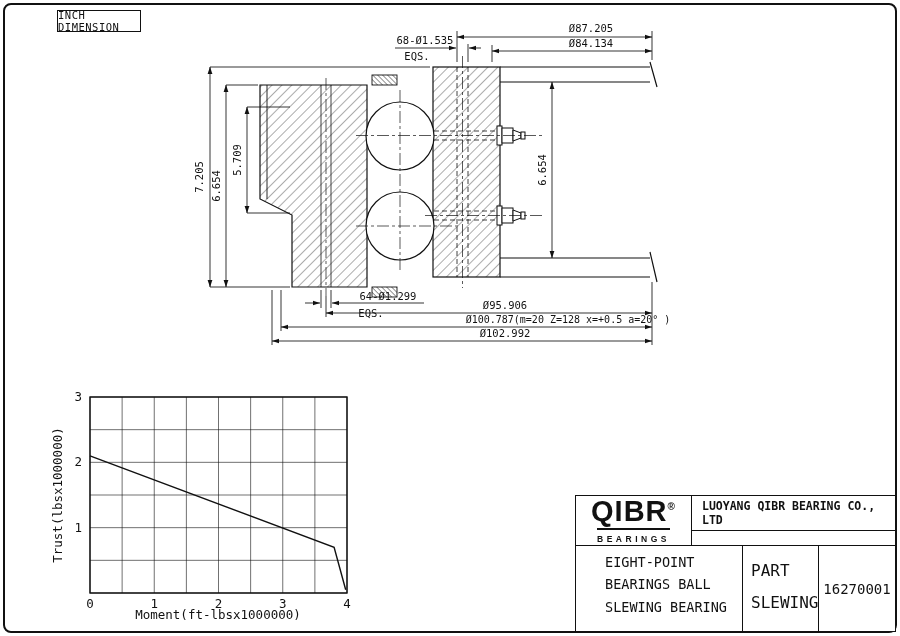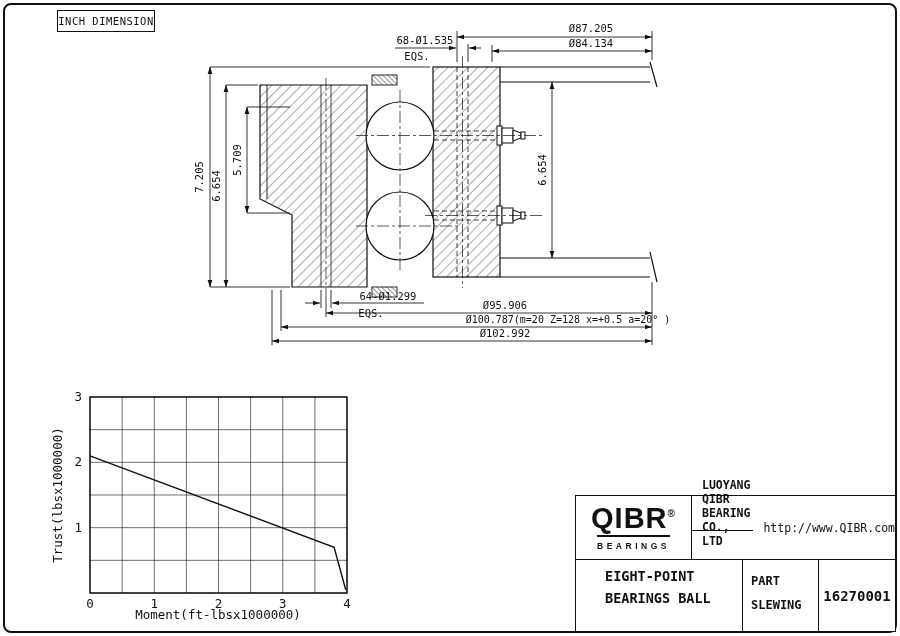--- a/index.html
+++ b/index.html
@@ -1,38 +1,38 @@
 <!DOCTYPE html>
 <html><head>
 <meta charset="utf-8">
 <style>
   *{margin:0;padding:0;box-sizing:border-box;}
   html,body{width:900px;height:636px;background:#fff;}
   body{font-family:"DejaVu Sans Mono",monospace;color:#111;}
   #stage{position:relative;width:900px;height:636px;background:#fff;overflow:hidden;}
   .abs{position:absolute;}
   .frame{left:3px;top:3px;width:894px;height:630px;border:2px solid #111;border-radius:8px;}
-  .inchbox{left:57px;top:10px;width:98px;height:22px;border:1.3px solid #111;display:flex;align-items:center;justify-content:center;font-size:10.5px;letter-spacing:0.5px;background:#fff;}
+  .inchbox{left:57px;top:10px;width:84px;height:22px;border:1.3px solid #111;display:flex;align-items:center;justify-content:center;font-size:10.5px;letter-spacing:0.5px;background:#fff;}
   svg text{fill:#111;font-family:"DejaVu Sans Mono",monospace;}
   .dimtext{font-size:10.5px;}
   .dimtext-sm{font-size:10px;}
   .ticktext{font-size:12.5px;}
   
   .titleblock{left:575px;top:495px;width:321px;height:137px;border:1.6px solid #111;display:flex;flex-direction:column;background:#fff;}
   .tb-top{display:flex;height:64px;border-bottom:1.6px solid #111;}
   .tb-logo{width:116px;border-right:1.6px solid #111;display:flex;flex-direction:column;align-items:center;justify-content:center;}
   .logo-main{font-family:"Liberation Sans",sans-serif;font-weight:800;font-size:29px;line-height:1;letter-spacing:1px;}
   .reg{font-size:10px;vertical-align:super;font-weight:700;}
   .logo-sub{font-family:"Liberation Sans",sans-serif;font-size:8.5px;letter-spacing:3.5px;font-weight:700;border-top:2px solid #111;margin-top:2px;padding-top:4px;}
-  .tb-info{flex:1;display:flex;flex-direction:row;}
+  .tb-info{flex:1;display:flex;flex-direction:column;}
   .tb-company{height:35px;border-bottom:1.2px solid #111;display:flex;align-items:center;padding-left:10px;font-weight:bold;font-size:11.5px;}
   .tb-website{flex:1;display:flex;align-items:center;padding-left:10px;font-size:11.5px;}
-  .tb-bottom{flex:1;display:flex;font-weight:bold;}
+  .tb-bottom{flex:1;display:flex;}
   .tb-product{width:167px;border-right:1.6px solid #111;padding:5px 0 0 29px;font-size:13.5px;line-height:1.65;}
-  .tb-partlabel{width:76px;border-right:1.6px solid #111;padding:9px 0 0 8px;font-size:12px;line-height:2;}
+  .tb-partlabel{width:76px;border-right:1.6px solid #111;padding:9px 0 12px 8px;font-size:16px;line-height:2;}
   .tb-partnum{flex:1;display:flex;align-items:center;justify-content:center;font-size:14px;text-align:right;}
 </style>
 </head>
 <body>
 
 <div id="stage">
 
   <div class="abs frame"></div>
 
   <div class="abs inchbox">INCH DIMENSION</div>
@@ -172,27 +172,27 @@
   <div class="abs titleblock">
     <div class="tb-top">
       <div class="tb-logo">
         <div class="logo-main">
           <span>QIBR</span><span class="reg">®</span>
         </div>
         <div class="logo-sub">BEARINGS</div>
       </div>
       <div class="tb-info">
         <div class="tb-company">LUOYANG QIBR BEARING CO., LTD</div>
-        <div class="tb-website">http://www.QIBR.com</div>
       </div>
     </div>
     <div class="tb-bottom">
       <div class="tb-product">
         <div>EIGHT-POINT</div>
         <div>BEARINGS BALL</div>
+        <div>SLEWING BEARING</div>
       </div>
       <div class="tb-partlabel">
         <div>PART</div>
         <div>SLEWING</div>
       </div>
       <div class="tb-partnum">16270001</div>
     </div>
   </div>
 
 </div>

